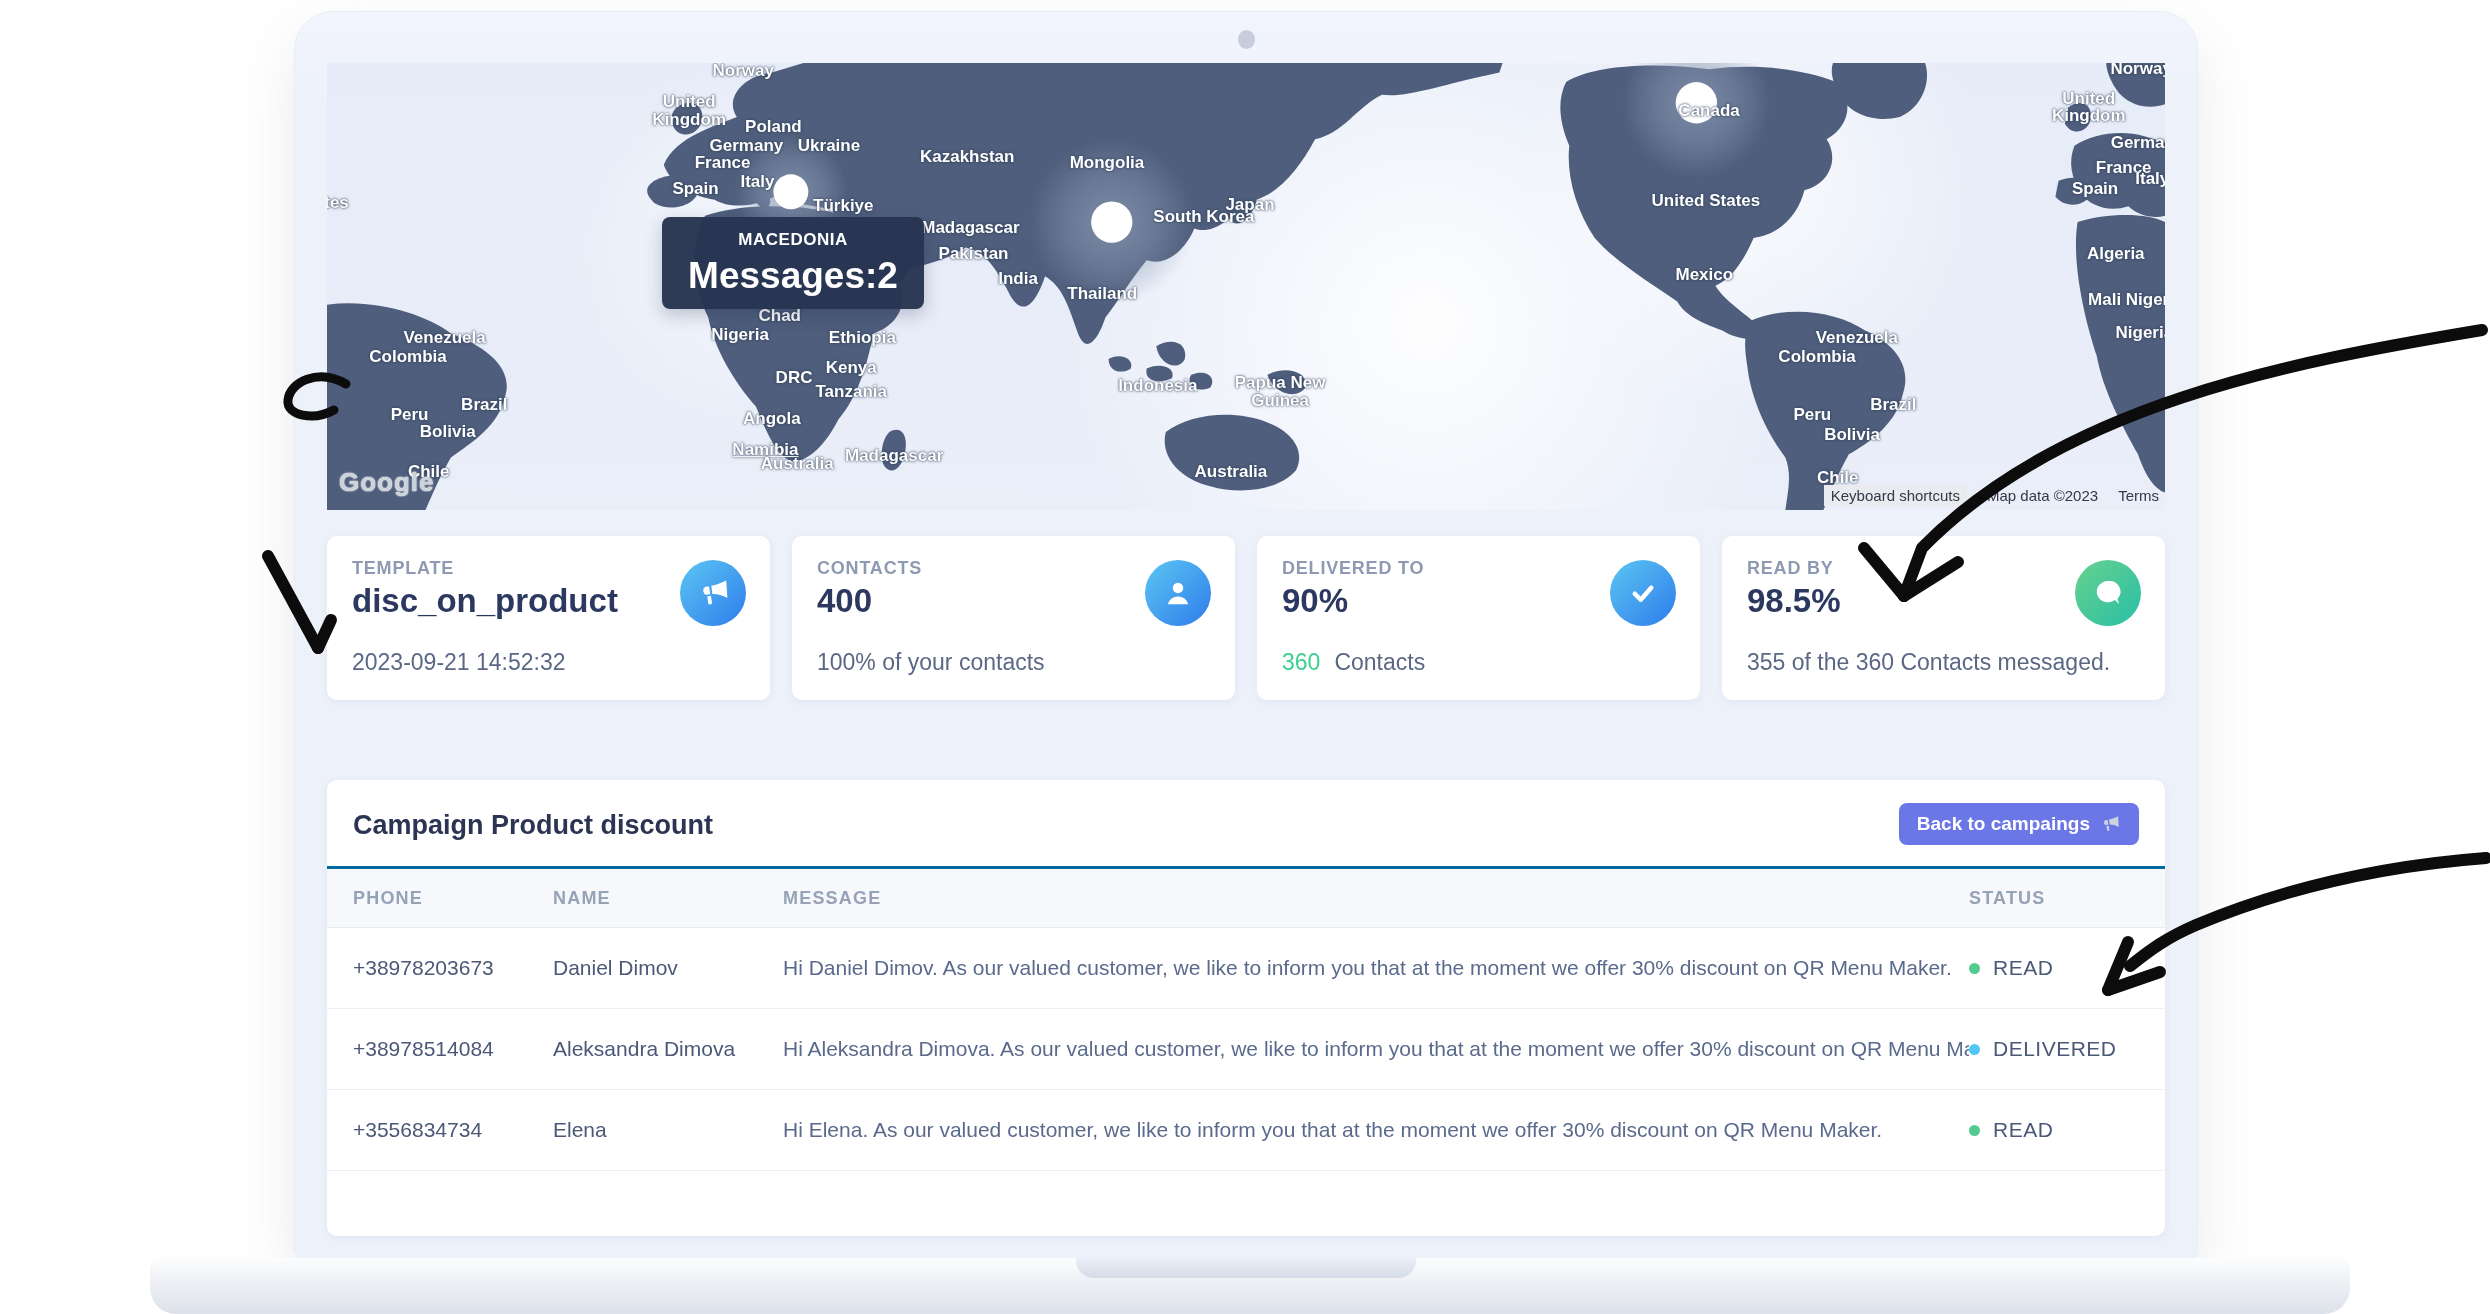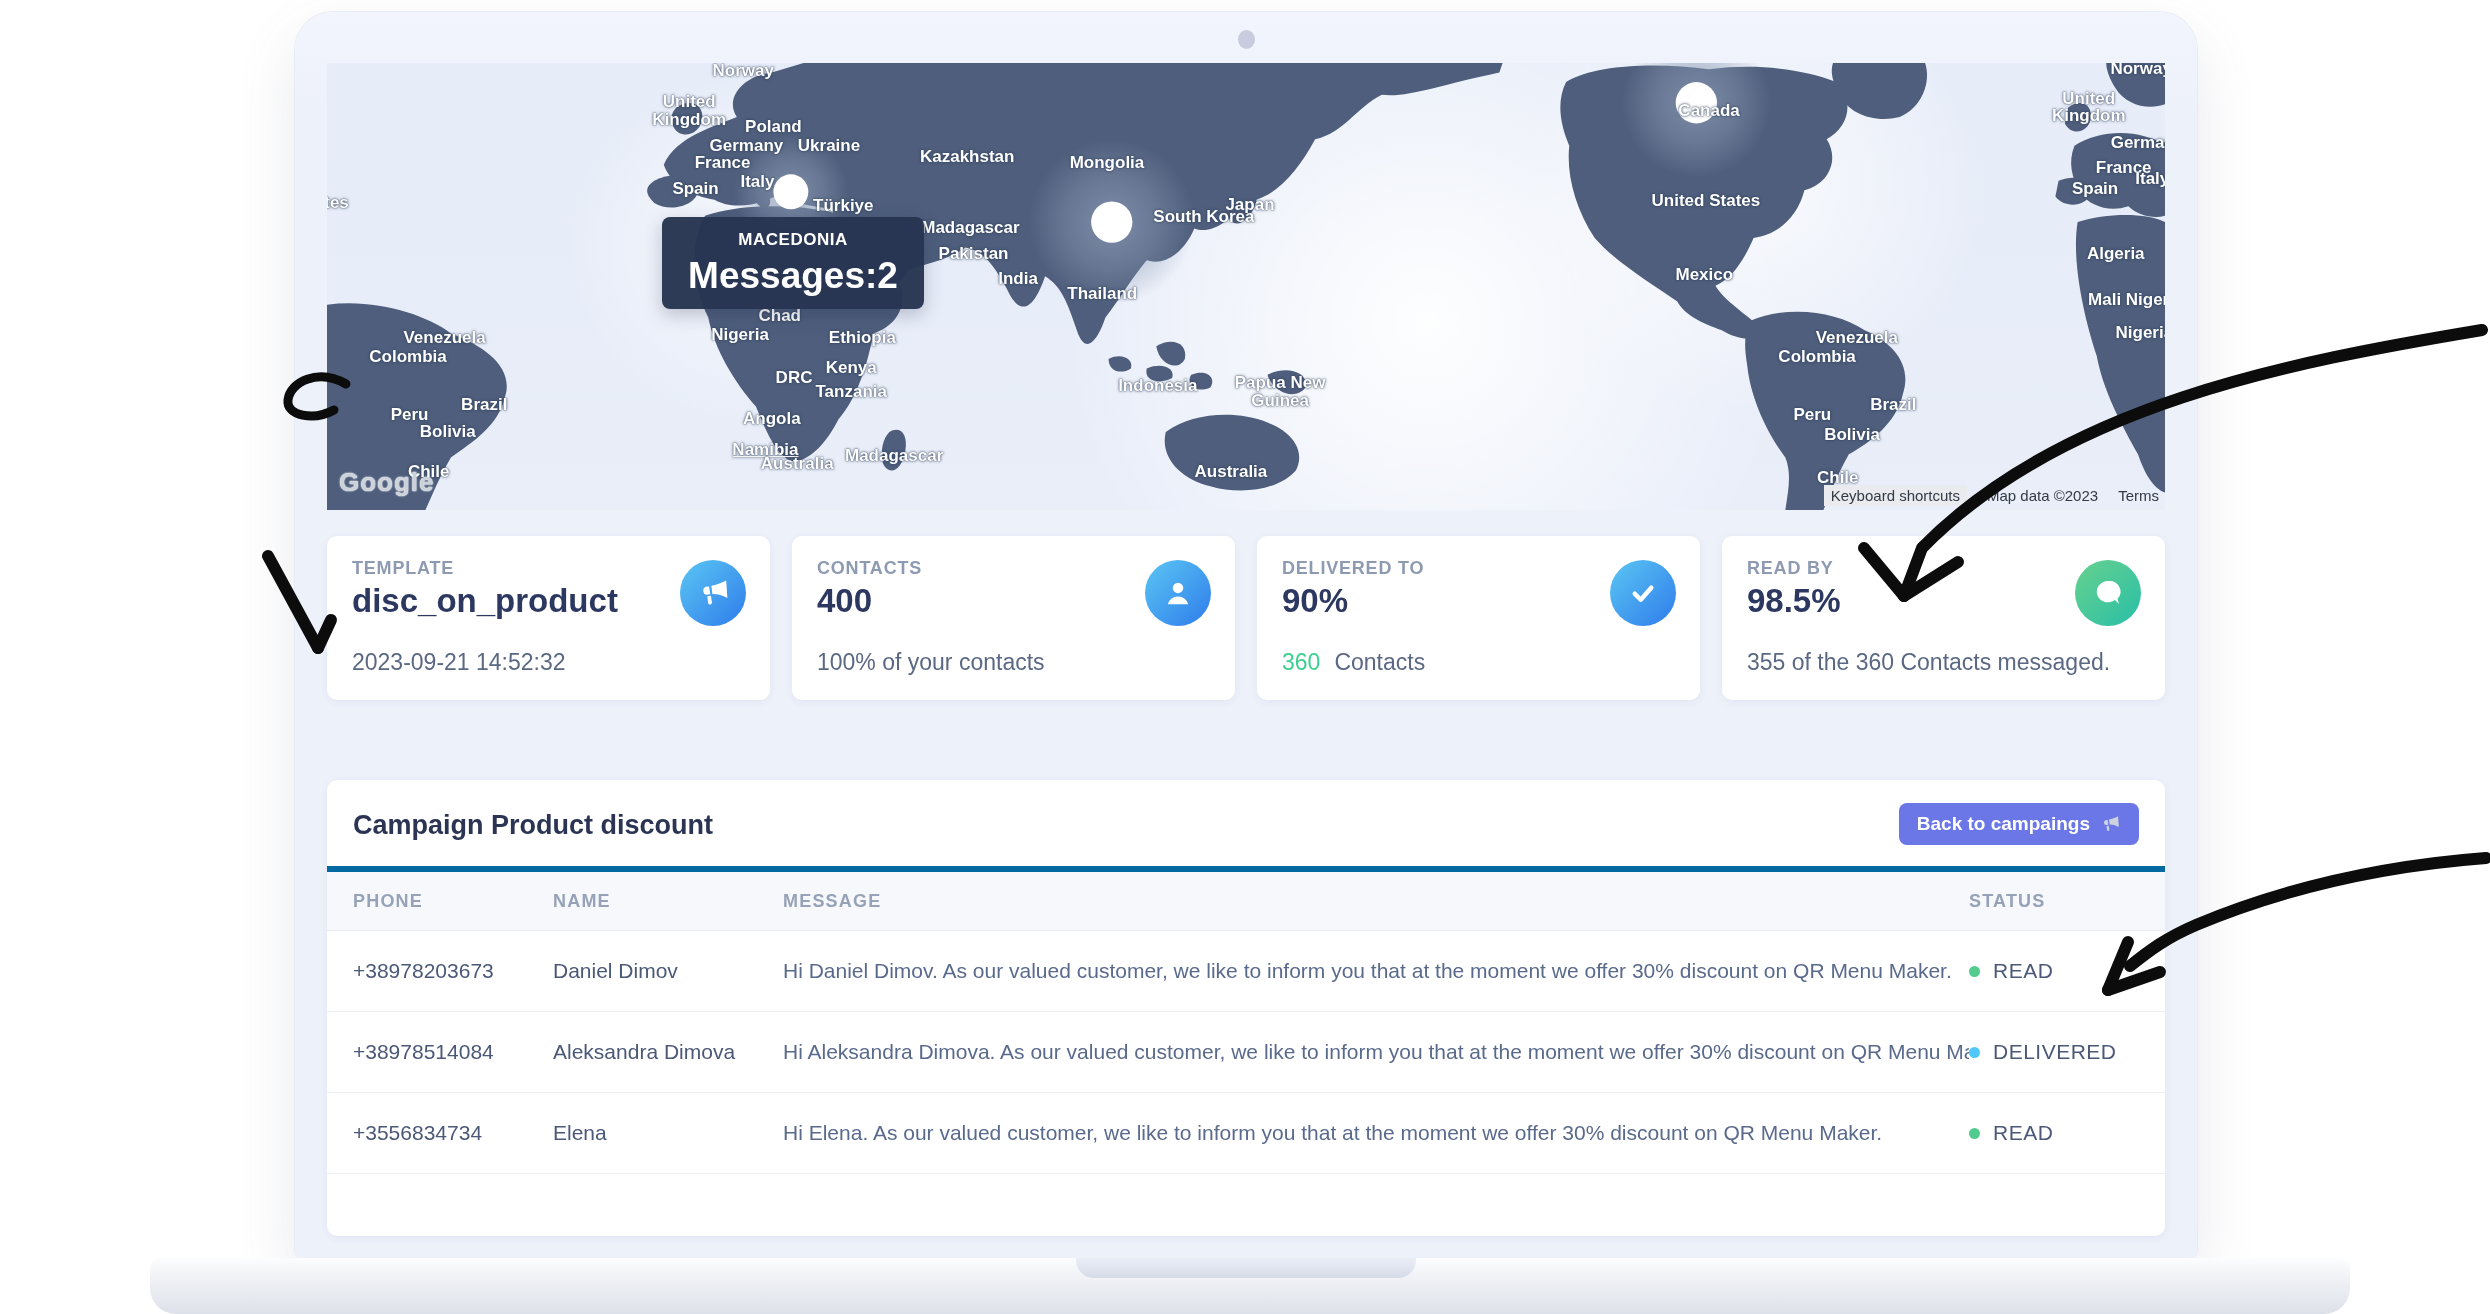--- a/index.html
+++ b/index.html
@@ -85,21 +85,21 @@
   .table-title{position:absolute;left:26px;top:30px;font-size:27px;font-weight:700;color:#2b3453;}
   .back-btn{
     position:absolute;right:26px;top:23px;height:42px;padding:0 18px;border:none;border-radius:8px;
     background:#6b77e6;color:#fff;font-size:19px;font-weight:700;font-family:inherit;
     display:flex;align-items:center;gap:9px;cursor:pointer;
   }
   .back-btn svg{width:22px;height:22px;}
   .thead,.trow{
     display:grid;grid-template-columns:226px 230px 1186px 1fr;align-items:center;
   }
-  .thead{height:58px;background:#f6f8fb;border-top:6px solid #0369a1;border-bottom:1px solid #e8ecf2;
+  .thead{height:58px;background:#f6f8fb;border-top:3px solid #0369a1;border-bottom:1px solid #e8ecf2;
     font-size:18px;font-weight:700;color:#96a2b8;letter-spacing:1.2px;}
   .thead div:first-child,.trow div:first-child{padding-left:26px;}
   .trow{height:80px;border-bottom:1px solid #edf0f5;font-size:21px;color:#4b5877;}
   .trow .msg{color:#5a6a8c;white-space:nowrap;overflow:hidden;padding-right:24px;}
   .status{display:flex;align-items:center;gap:13px;letter-spacing:.5px;}
   .dot{width:11px;height:11px;border-radius:50%;background:#999;}
   .dot[data-color="green"]{background:#53cb8f;}
   .dot[data-color="blue"]{background:#4fc8f7;}
   
   .annotations{position:absolute;inset:0;width:2490px;height:1314px;pointer-events:none;}

